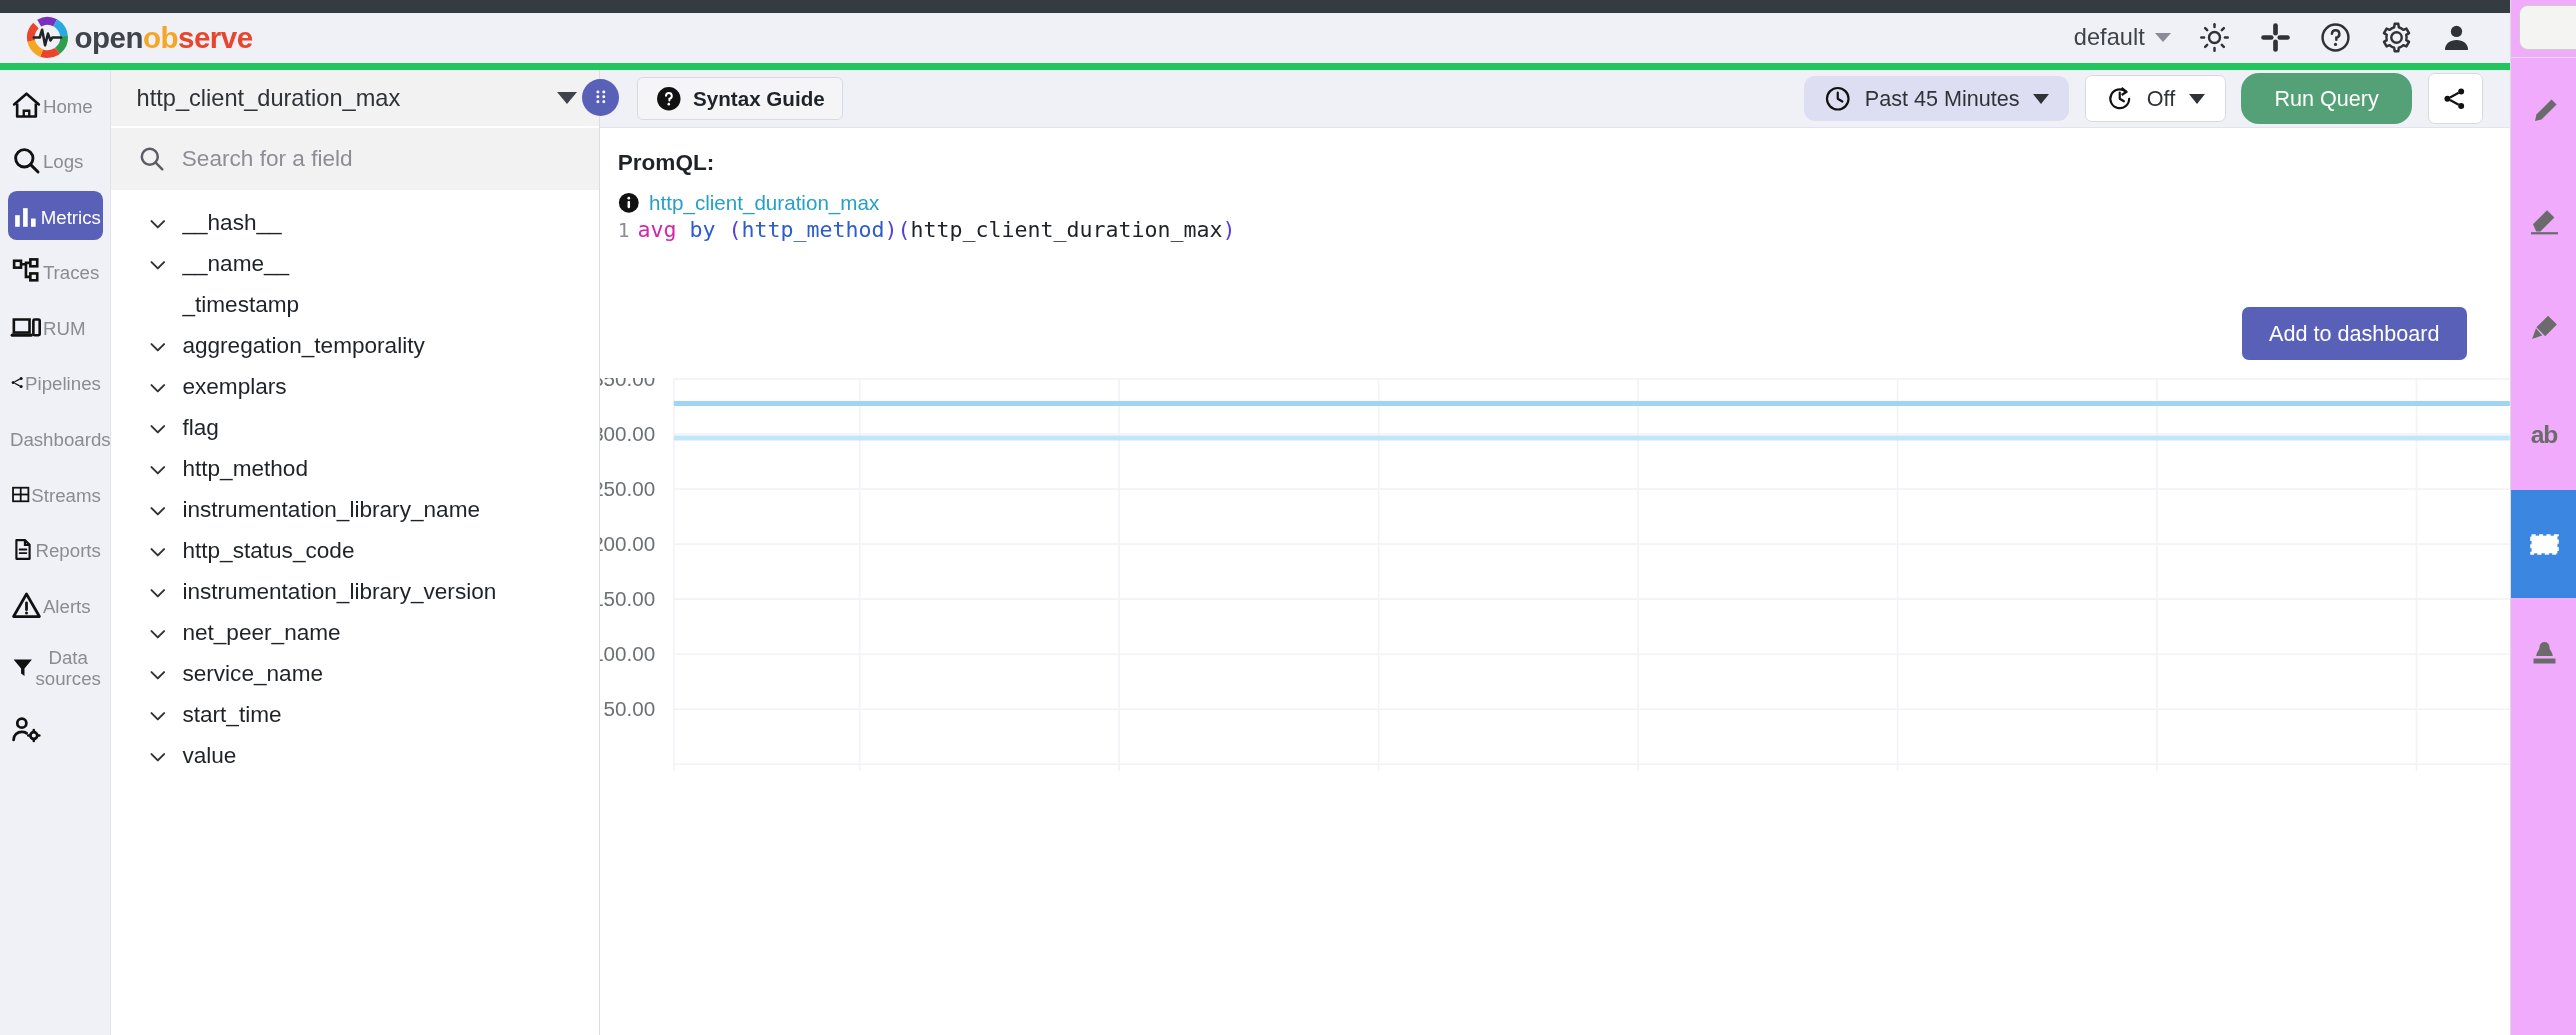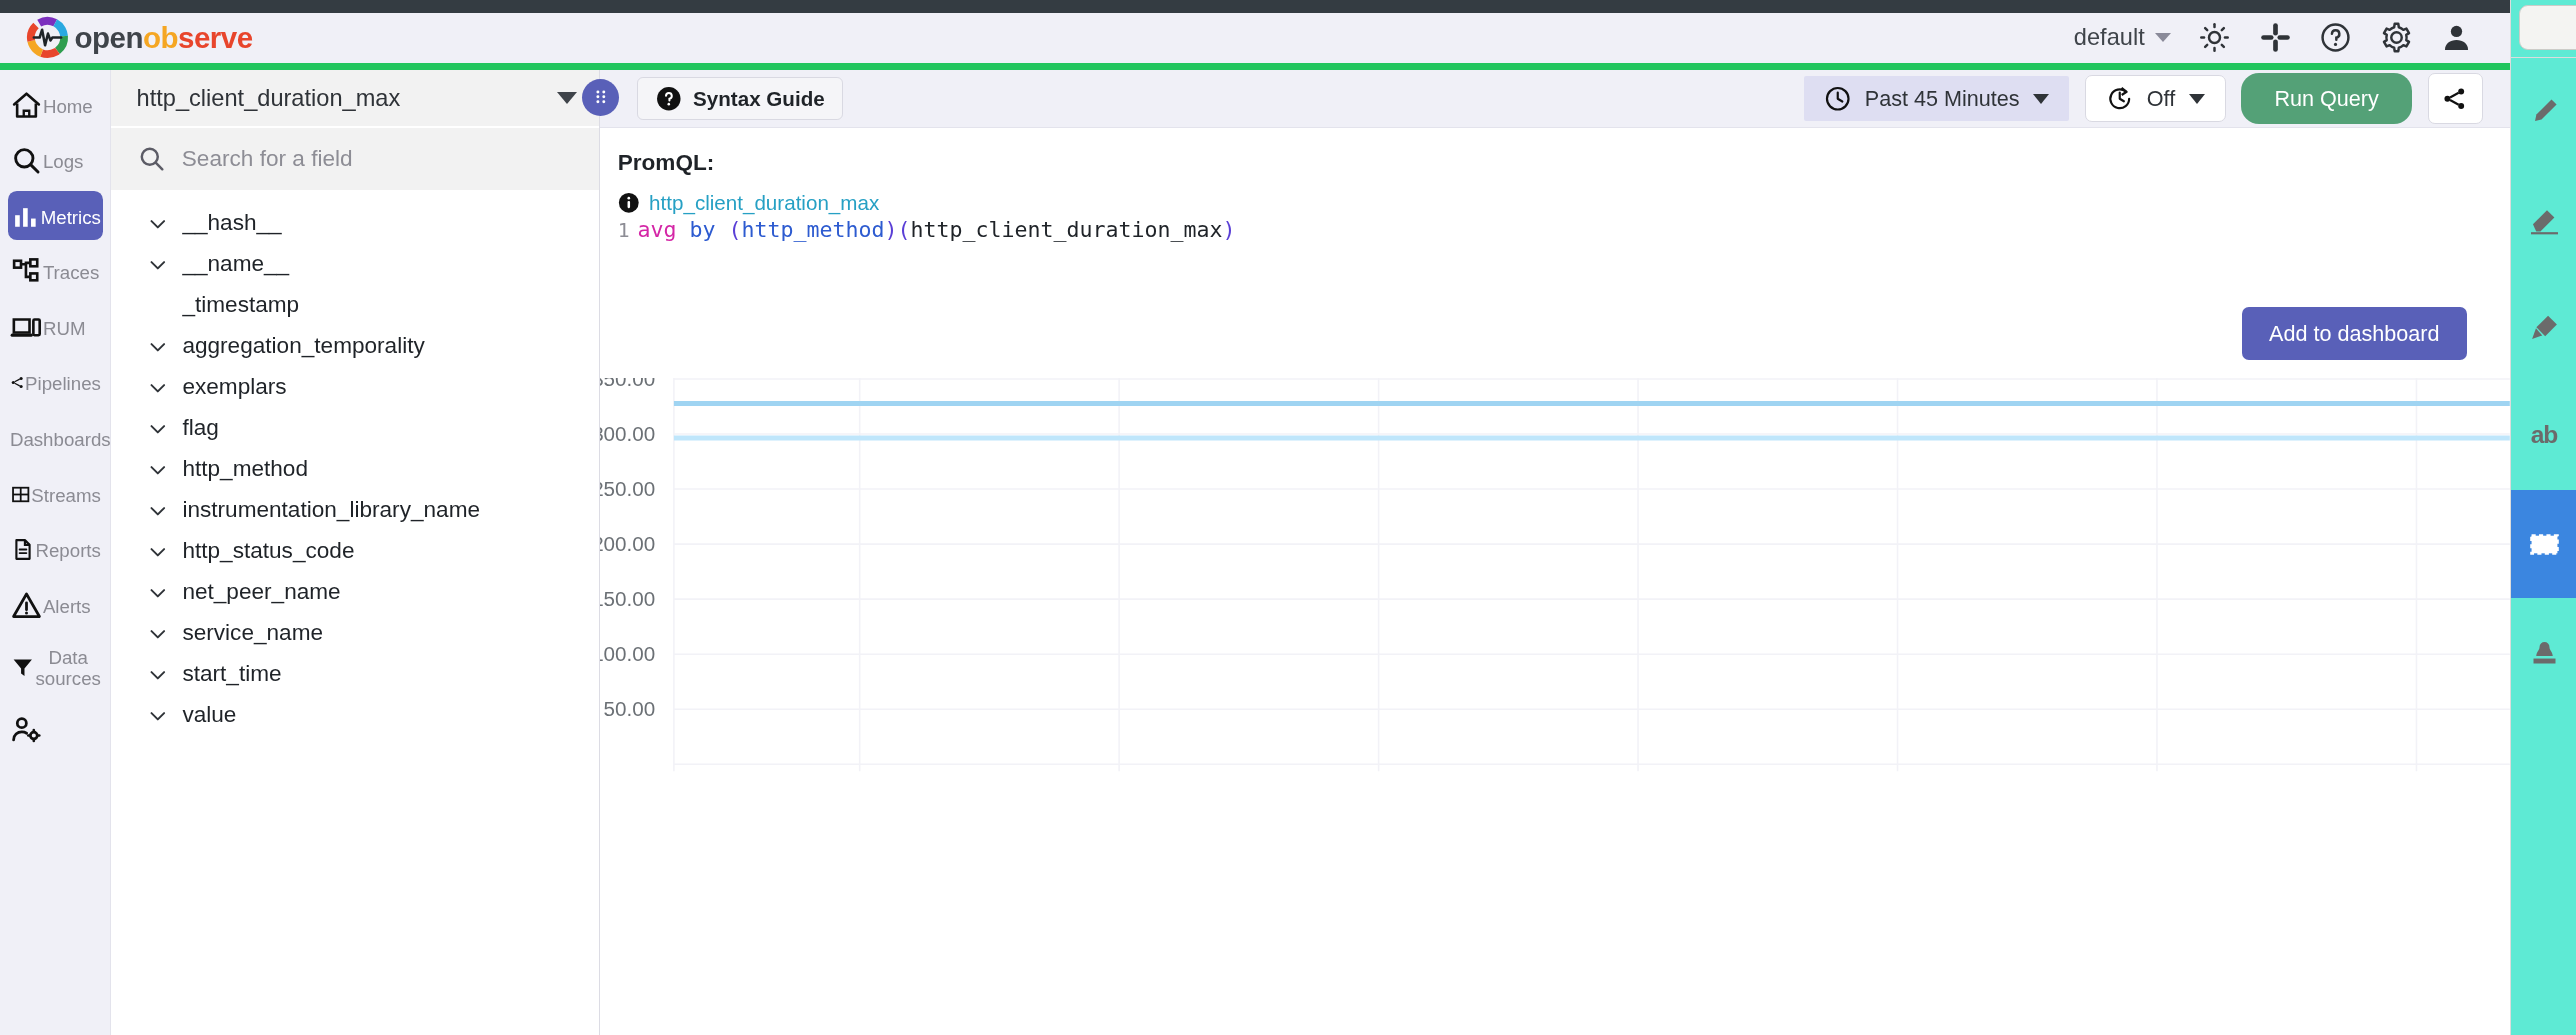--- a/index.html
+++ b/index.html
@@ -134,21 +134,21 @@
   .syntax-btn {
     margin-left: 37px;
     display: flex; align-items: center; gap: 11.8px;
     background: #f5f5f8; border: 1px solid #d9d9e2;
     border-radius: 5.9px; padding: 7.9px 17.7px; cursor: pointer;
   }
   .syntax-btn span { font-size: 20.6px; color: #1f2328; font-weight: 600; }
   .qb-right { margin-left: auto; display: flex; align-items: center; gap: 15.7px; margin-right: 27.5px; }
   .time-pill {
     display: flex; align-items: center; gap: 13.8px;
-    background: #dedef2; border-radius: 2px;
+    background: #dedef2; border-radius: 11px;
     padding: 8.8px 19.7px; cursor: pointer;
   }
   .time-pill span { font-size: 21.6px; color: #2f3338; }
   .refresh-pill {
     display: flex; align-items: center; gap: 13.8px;
     background: #ffffff; border: 1px solid #d9d9e2; border-radius: 6.9px;
     padding: 8.8px 19.7px; cursor: pointer;
   }
   .refresh-pill span { font-size: 21.6px; color: #2f3338; }
   .run-btn {
@@ -195,21 +195,21 @@
   }
 
   
   .chart-wrap { position: relative; margin-top: 17.7px; height: 629px; }
   .chart-svg { display: block; }
 
   
   .annot-bar {
     position: absolute; right: 0; top: 0;
     width: 66px; height: 1035px;
-    background: #5eead4;
+    background: #f0abfc;
     border-left: 1px solid #dcdcdc;
   }
   .annot-topbtn {
     position: absolute; left: 7.9px; top: 4.9px;
     width: 69px; height: 45px;
     background: #f4f4f2; border: 1px solid #ccccc8;
     border-radius: 8.8px;
   }
   .annot-sep { position: absolute; left:0; top: 57px; width: 66px; height: 1px; background: #dcdcdc; }
   .annot-item {
@@ -475,20 +475,26 @@
         <svg class="field-chev" viewBox="0 0 24 24">
             <path d="M5 9l7 7 7-7" fill="none" stroke="#2f3338" stroke-width="2.2" stroke-linecap="round" stroke-linejoin="round"></path>
           </svg>
         <span class="field-label">instrumentation_library_name</span>
       </div>
       <div class="field-row">
         <svg class="field-chev" viewBox="0 0 24 24">
             <path d="M5 9l7 7 7-7" fill="none" stroke="#2f3338" stroke-width="2.2" stroke-linecap="round" stroke-linejoin="round"></path>
           </svg>
         <span class="field-label">http_status_code</span>
+      </div>
+      <div class="field-row">
+        <svg class="field-chev" viewBox="0 0 24 24">
+            <path d="M5 9l7 7 7-7" fill="none" stroke="#2f3338" stroke-width="2.2" stroke-linecap="round" stroke-linejoin="round"></path>
+          </svg>
+        <span class="field-label">instrumentation_library_version</span>
       </div>
       <div class="field-row">
         <svg class="field-chev" viewBox="0 0 24 24">
             <path d="M5 9l7 7 7-7" fill="none" stroke="#2f3338" stroke-width="2.2" stroke-linecap="round" stroke-linejoin="round"></path>
           </svg>
         <span class="field-label">net_peer_name</span>
       </div>
       <div class="field-row">
         <svg class="field-chev" viewBox="0 0 24 24">
             <path d="M5 9l7 7 7-7" fill="none" stroke="#2f3338" stroke-width="2.2" stroke-linecap="round" stroke-linejoin="round"></path>

